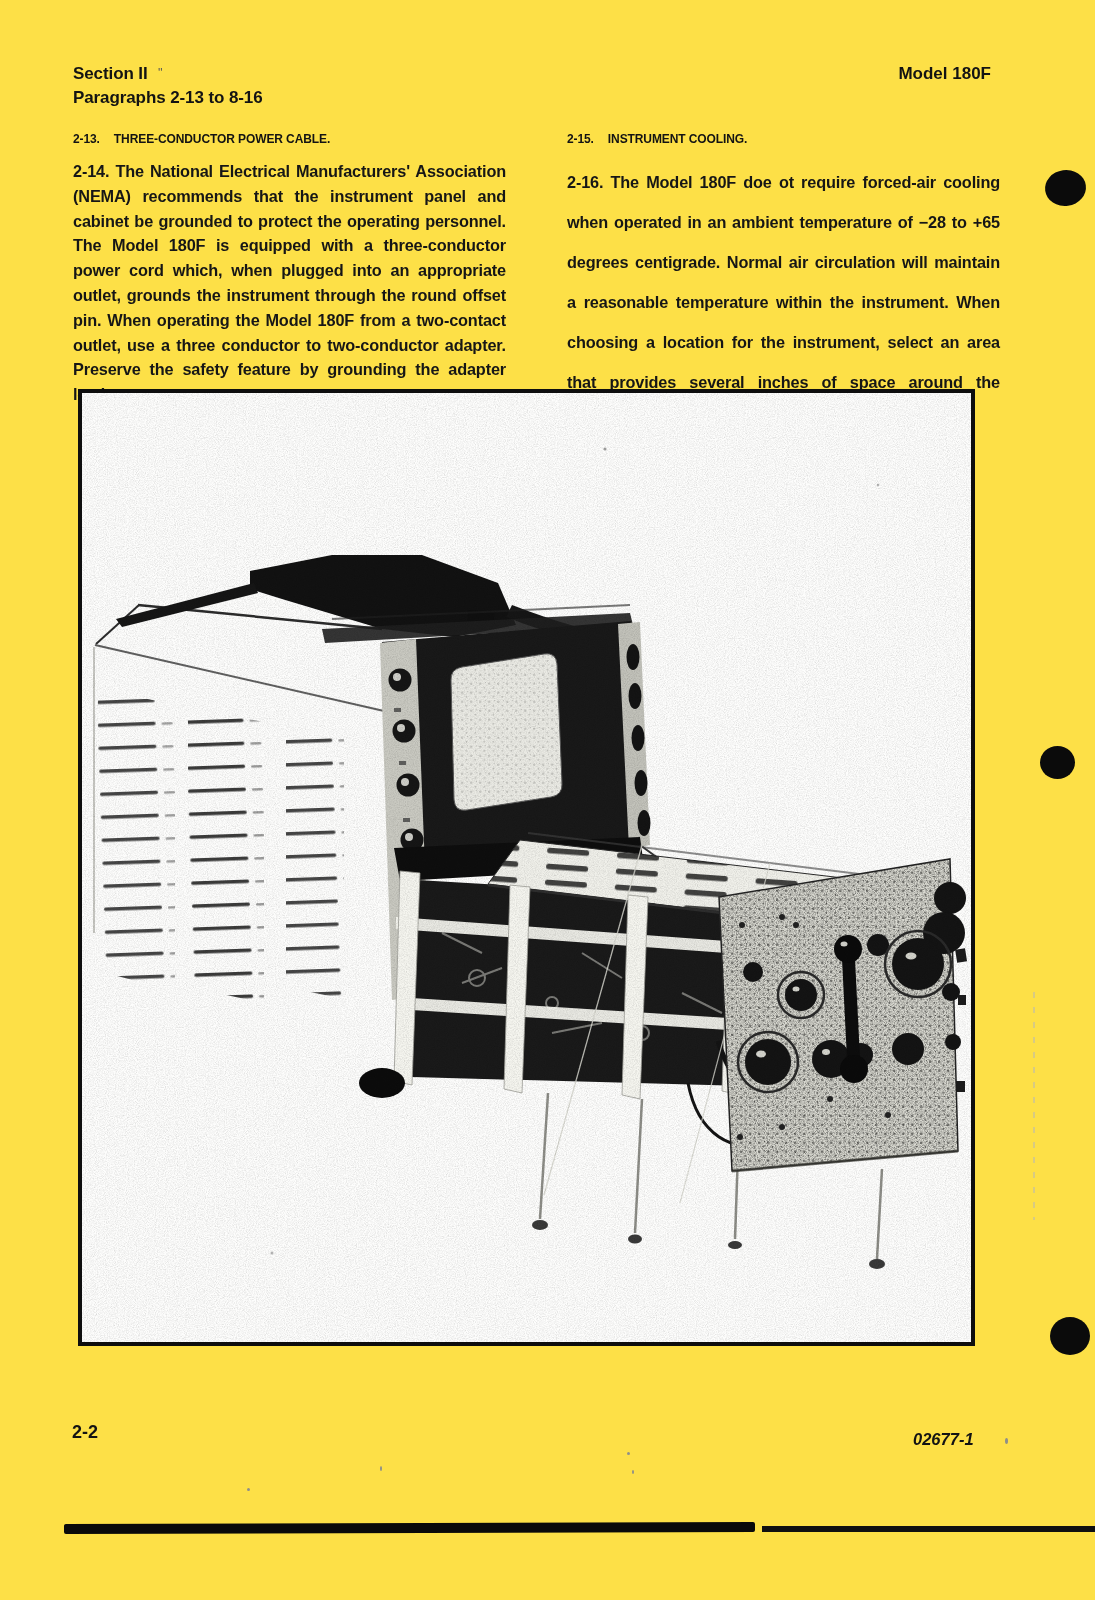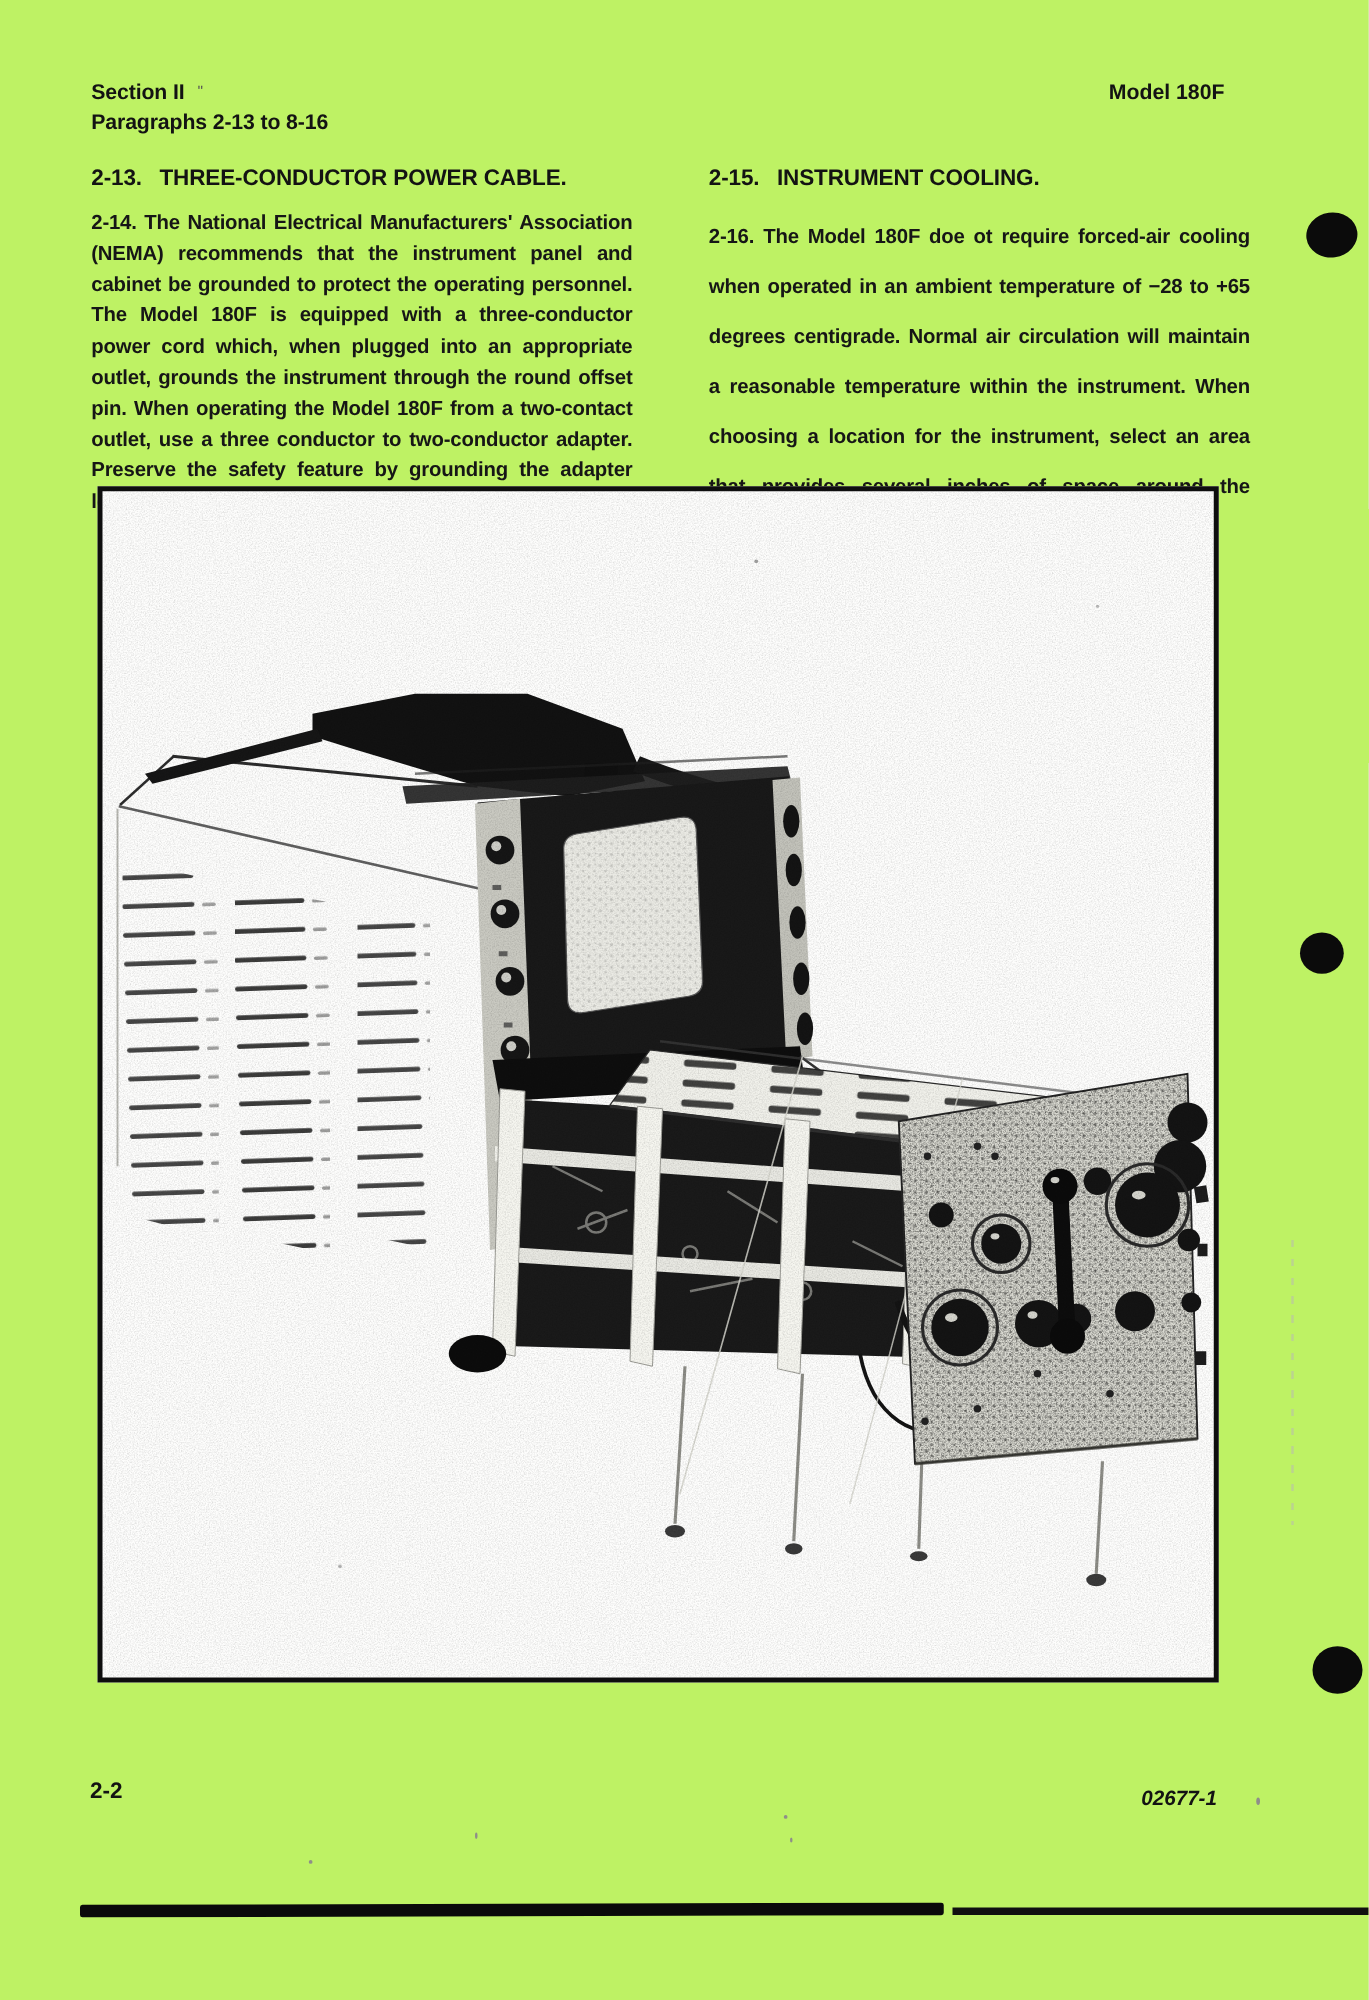--- a/index.html
+++ b/index.html
@@ -1,30 +1,30 @@
 <!DOCTYPE html>
 <html><head>
 <meta charset="utf-8">
 <style>
   html,body{margin:0;padding:0;background:#e8e8e6;}
   .page{
     position:relative;width:1095px;height:1600px;margin:0 auto;
-    background:#bef264;overflow:hidden;
+    background:#fde047;overflow:hidden;
     font-family:"Liberation Sans",sans-serif;color:#131313;
   }
   .abs{position:absolute;}
   
   .hdr-left{left:73px;top:62px;font-size:17px;font-weight:bold;line-height:23.5px;letter-spacing:-0.1px;}
-  .hdr-right{left:887px;top:64px;width:104px;text-align:left;font-size:17px;font-weight:bold;}
+  .hdr-right{left:887px;top:64px;width:104px;text-align:right;font-size:17px;font-weight:bold;}
   .ticks{left:158px;top:66px;font-size:12px;color:#555;}
   
   .col{position:absolute;top:132px;width:433px;}
   .col-left{left:73px;}
   .col-right{left:567px;}
-  .sect{font-size:18px;font-weight:bold;margin:0;letter-spacing:-0.1px;white-space:nowrap;}
+  .sect{font-size:12px;font-weight:bold;margin:0;letter-spacing:-0.1px;white-space:nowrap;}
   .sect .num{margin-right:14px;}
   .body{font-weight:bold;text-align:justify;letter-spacing:-0.15px;word-spacing:0.5px;color:#161616;}
   .body-left{margin-top:13px;font-size:16.3px;line-height:24.8px;}
   .body-right{margin-top:16px;font-size:16.3px;line-height:40px;}
   
   .fig-box{left:78px;top:389px;width:889px;height:949px;border:4px solid #0e0e0e;background:#fdfdfc;}
   .caption{left:78px;top:1376px;width:897px;text-align:center;font-size:15.5px;font-weight:bold;letter-spacing:-0.1px;}
   
   .pageno{left:72px;top:1422px;font-size:18px;font-weight:bold;text-align:right;}
   .docno{left:913px;top:1430px;font-size:16.5px;font-weight:bold;font-style:italic;}

